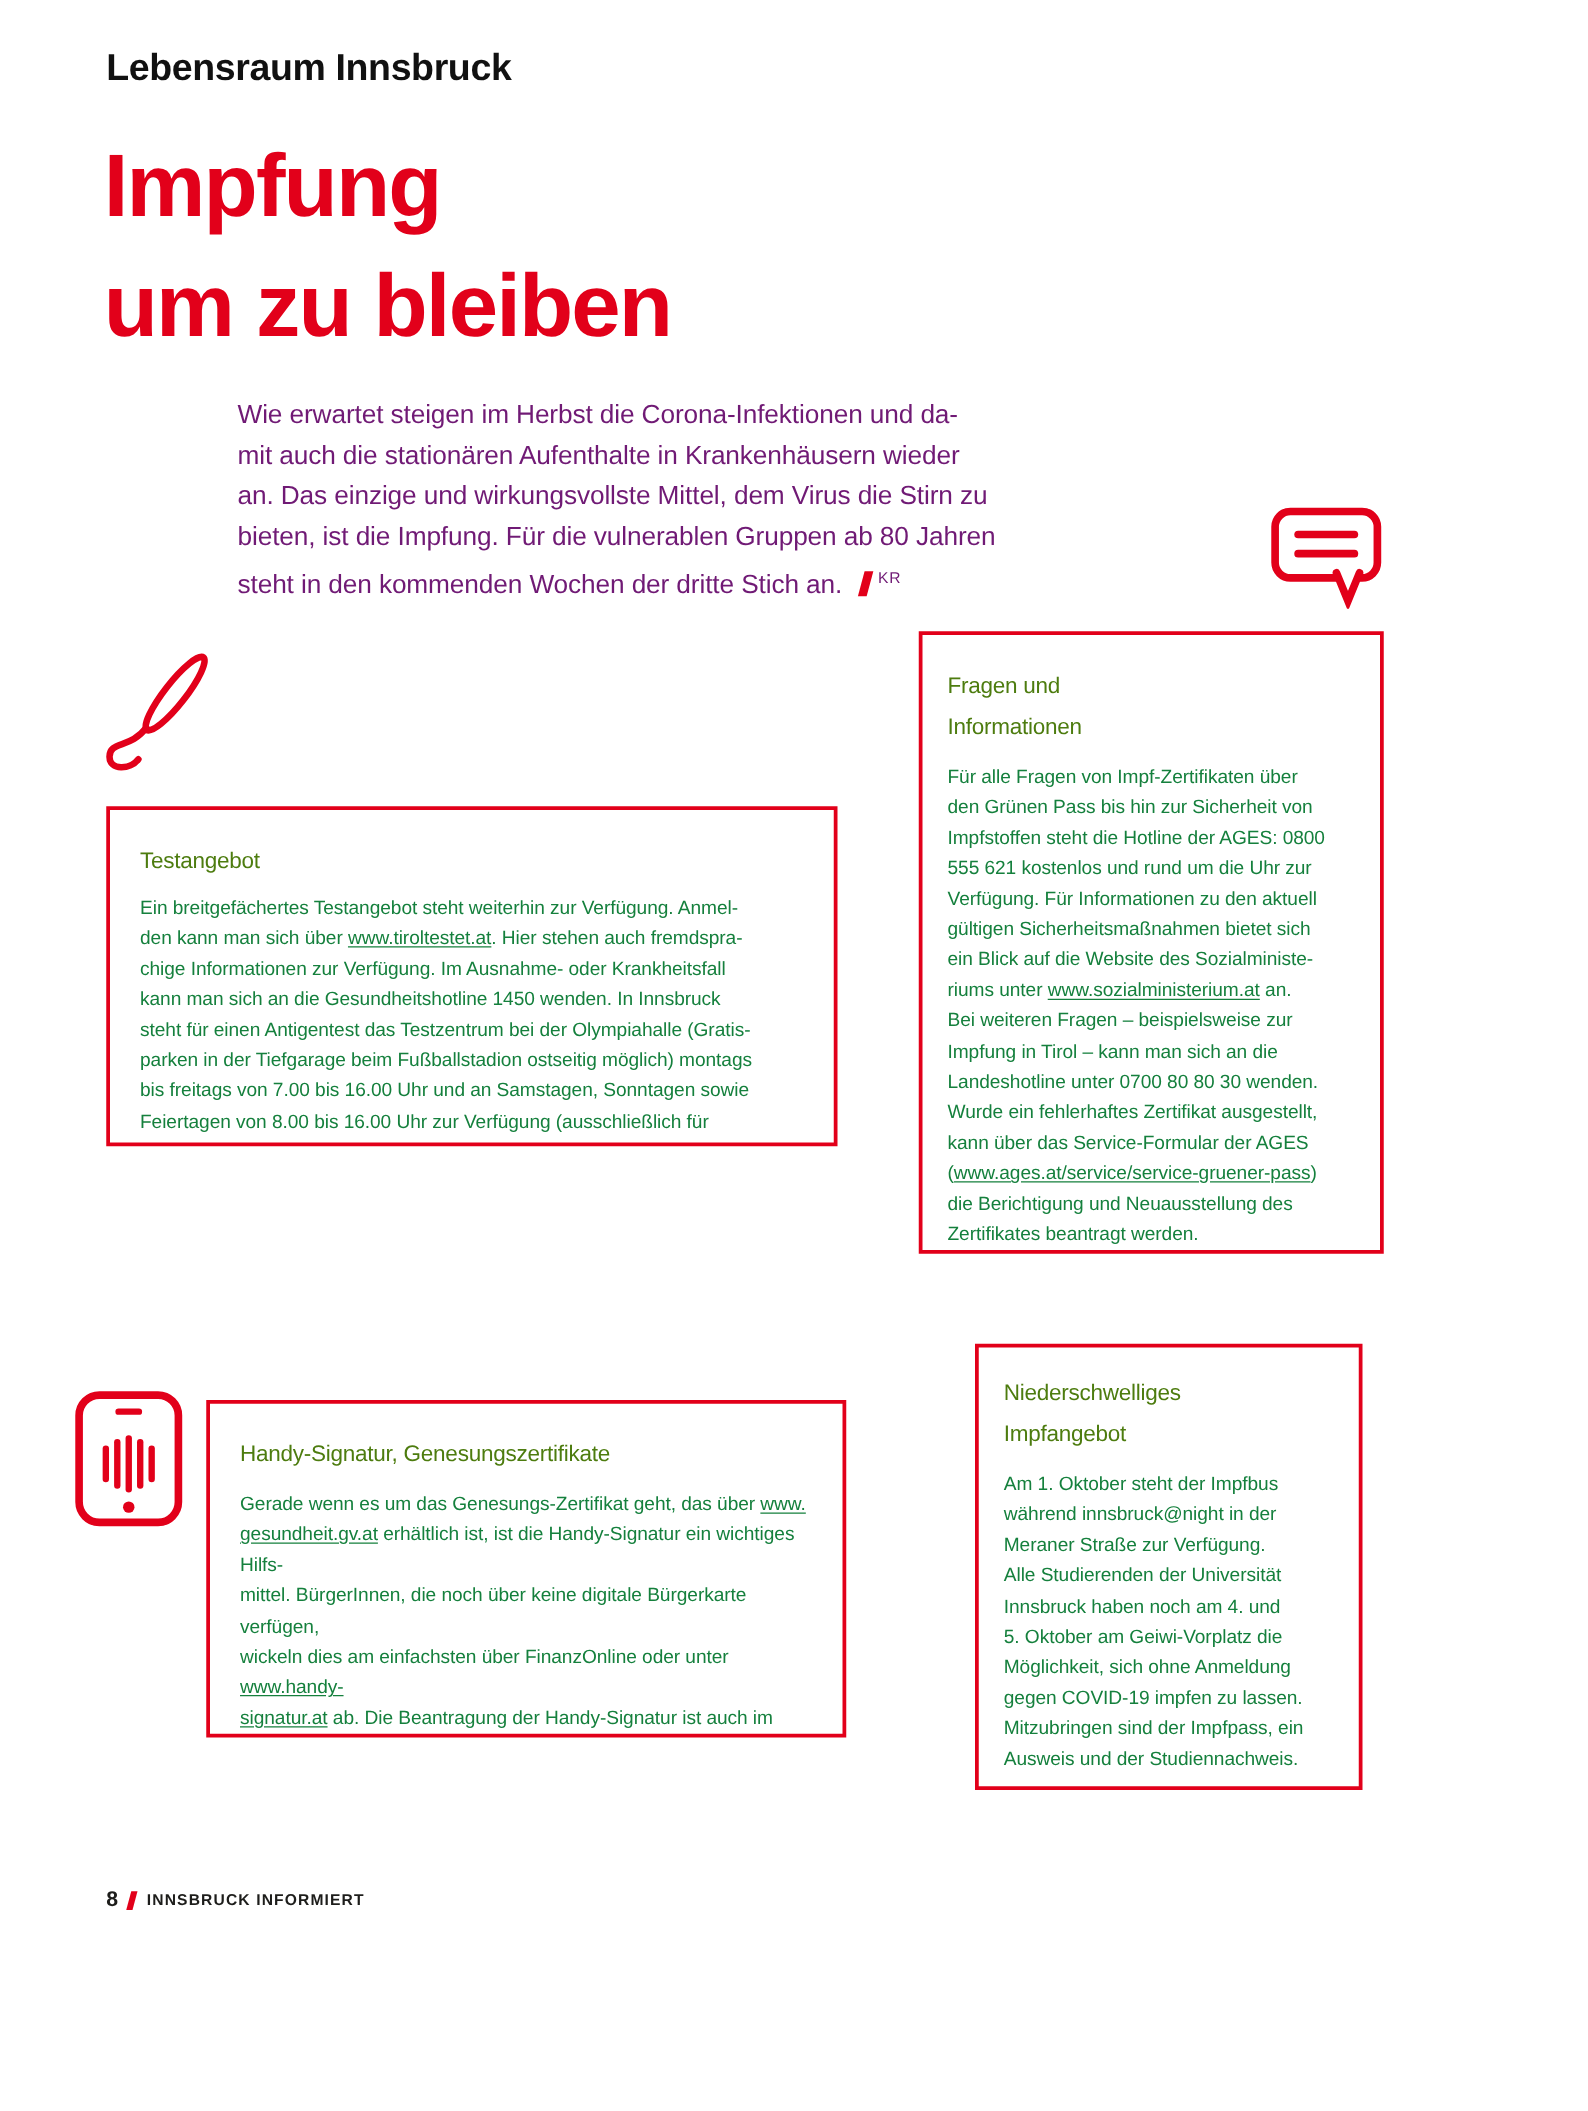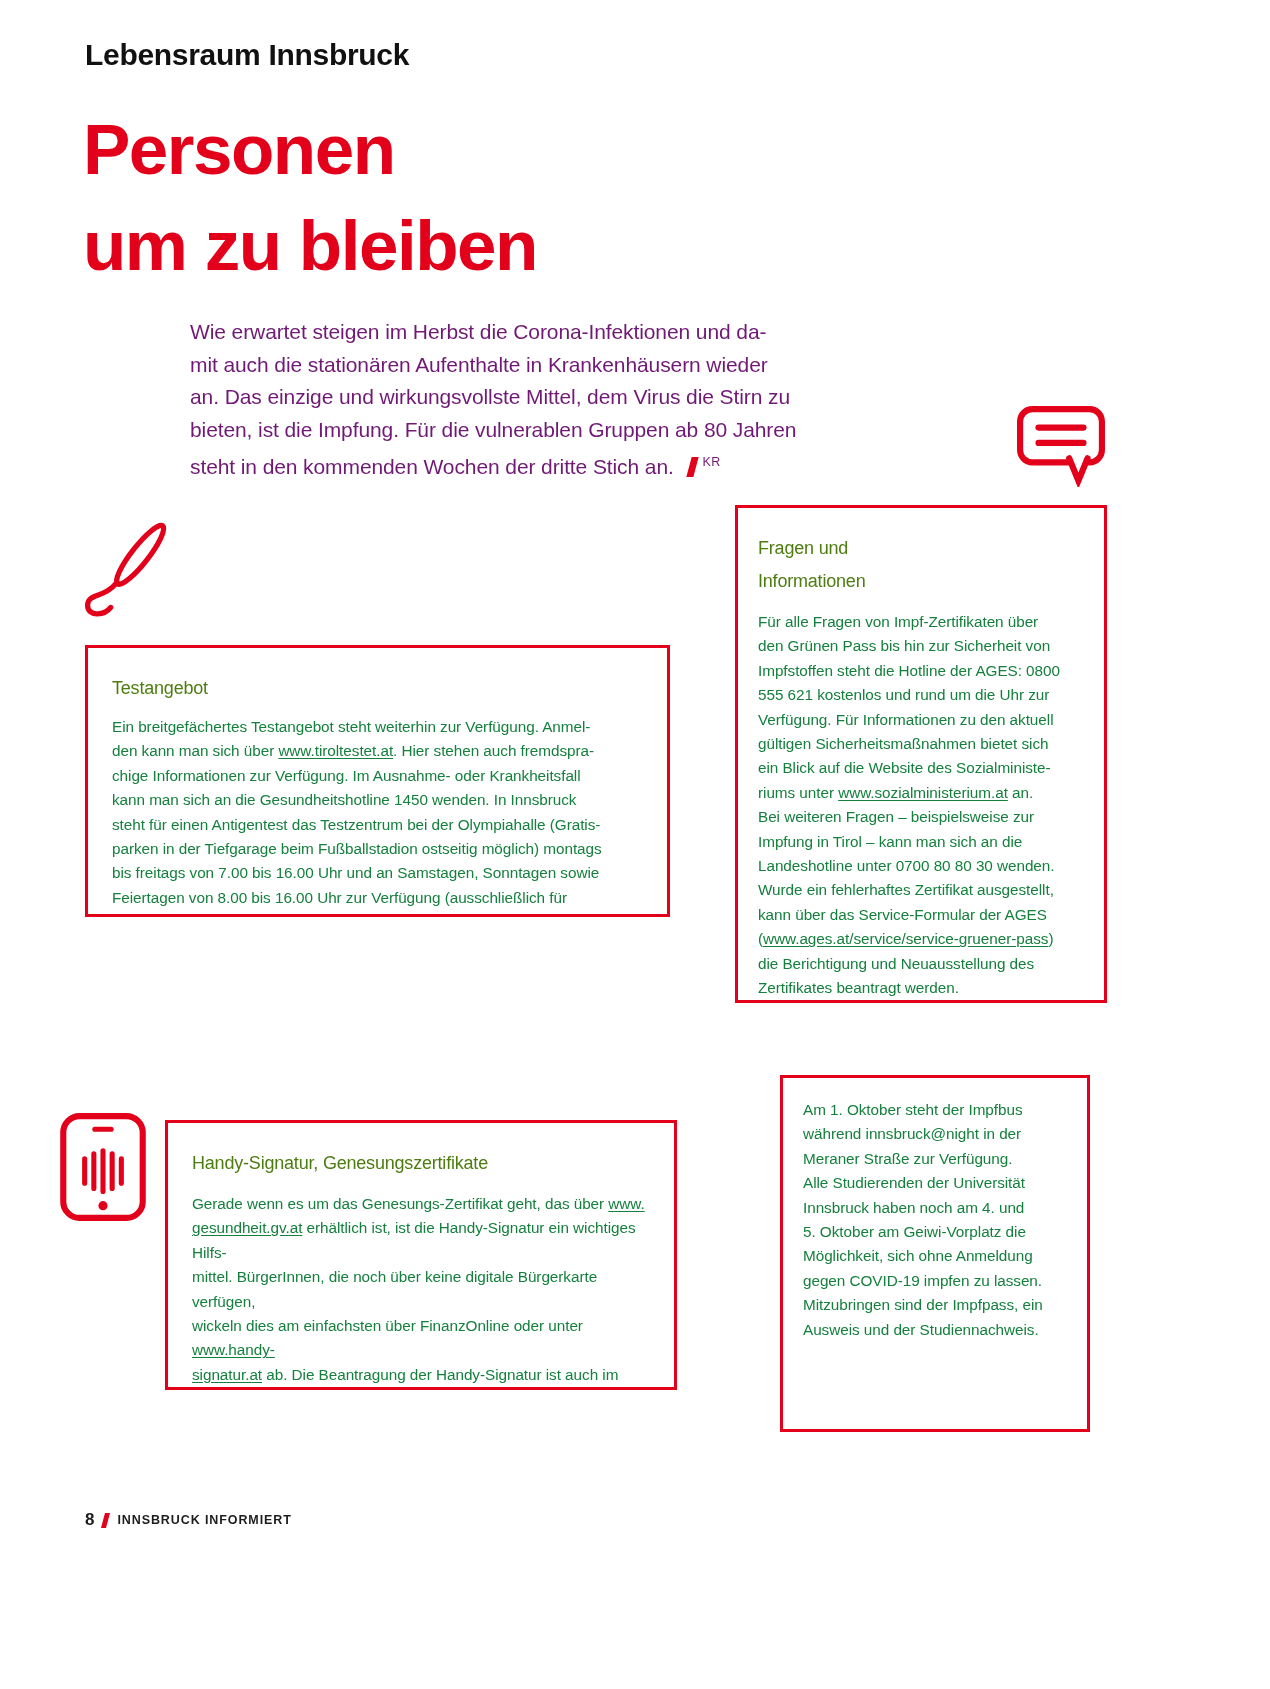--- a/index.html
+++ b/index.html
@@ -42,21 +42,21 @@
   .magazine { font-size:12.5px; font-weight:700; letter-spacing:0.9px; }
 </style>
 </head>
 <body>
 
 <div class="page">
 
   <div class="section-label">Lebensraum Innsbruck</div>
 
   <h1 class="headline">
-      <span>Personen</span>
+      <span>Impfung</span>
       <span>um zu bleiben</span>
     </h1>
 
   <p class="intro"><span>Wie erwartet steigen im Herbst die Corona-Infektionen und da-
 mit auch die stationären Aufenthalte in Krankenhäusern wieder
 an. Das einzige und wirkungsvollste Mittel, dem Virus die Stirn zu
 bieten, ist die Impfung. Für die vulnerablen Gruppen ab 80 Jahren
 steht in den kommenden Wochen der dritte Stich an. </span><span class="red-slash"></span><sup class="author">KR</sup></p>
 
   <div class="icon icon-bubble">
@@ -132,20 +132,22 @@
 gesundheit.gv.at</span><span> erhältlich ist, ist die Handy-Signatur ein wichtiges Hilfs-
 mittel. BürgerInnen, die noch über keine digitale Bürgerkarte verfügen,
 wickeln dies am einfachsten über FinanzOnline oder unter </span><span class="link">www.handy-
 signatur.at</span><span> ab. Die Beantragung der Handy-Signatur ist auch im Bürger-
 service in den Rathausgalerien, Maria-Theresien-Straße 18 (Erdgeschoß)
 möglich. Genesungszertifikate werden bei Bedarf im Bürgerservice
 jeweils dienstags und donnerstags von 15.00 bis 17.00 Uhr ausgedruckt.</span></p>
   </section>
 
   <section class="box box-impf">
+    <h2 class="box-title">Niederschwelliges
+Impfangebot</h2>
     <p class="box-body">Am 1. Oktober steht der Impfbus
 während innsbruck@night in der
 Meraner Straße zur Verfügung.
 Alle Studierenden der Universität
 Innsbruck haben noch am 4. und
 5. Oktober am Geiwi-Vorplatz die
 Möglichkeit, sich ohne Anmeldung
 gegen COVID-19 impfen zu lassen.
 Mitzubringen sind der Impfpass, ein
 Ausweis und der Studiennachweis.</p>

